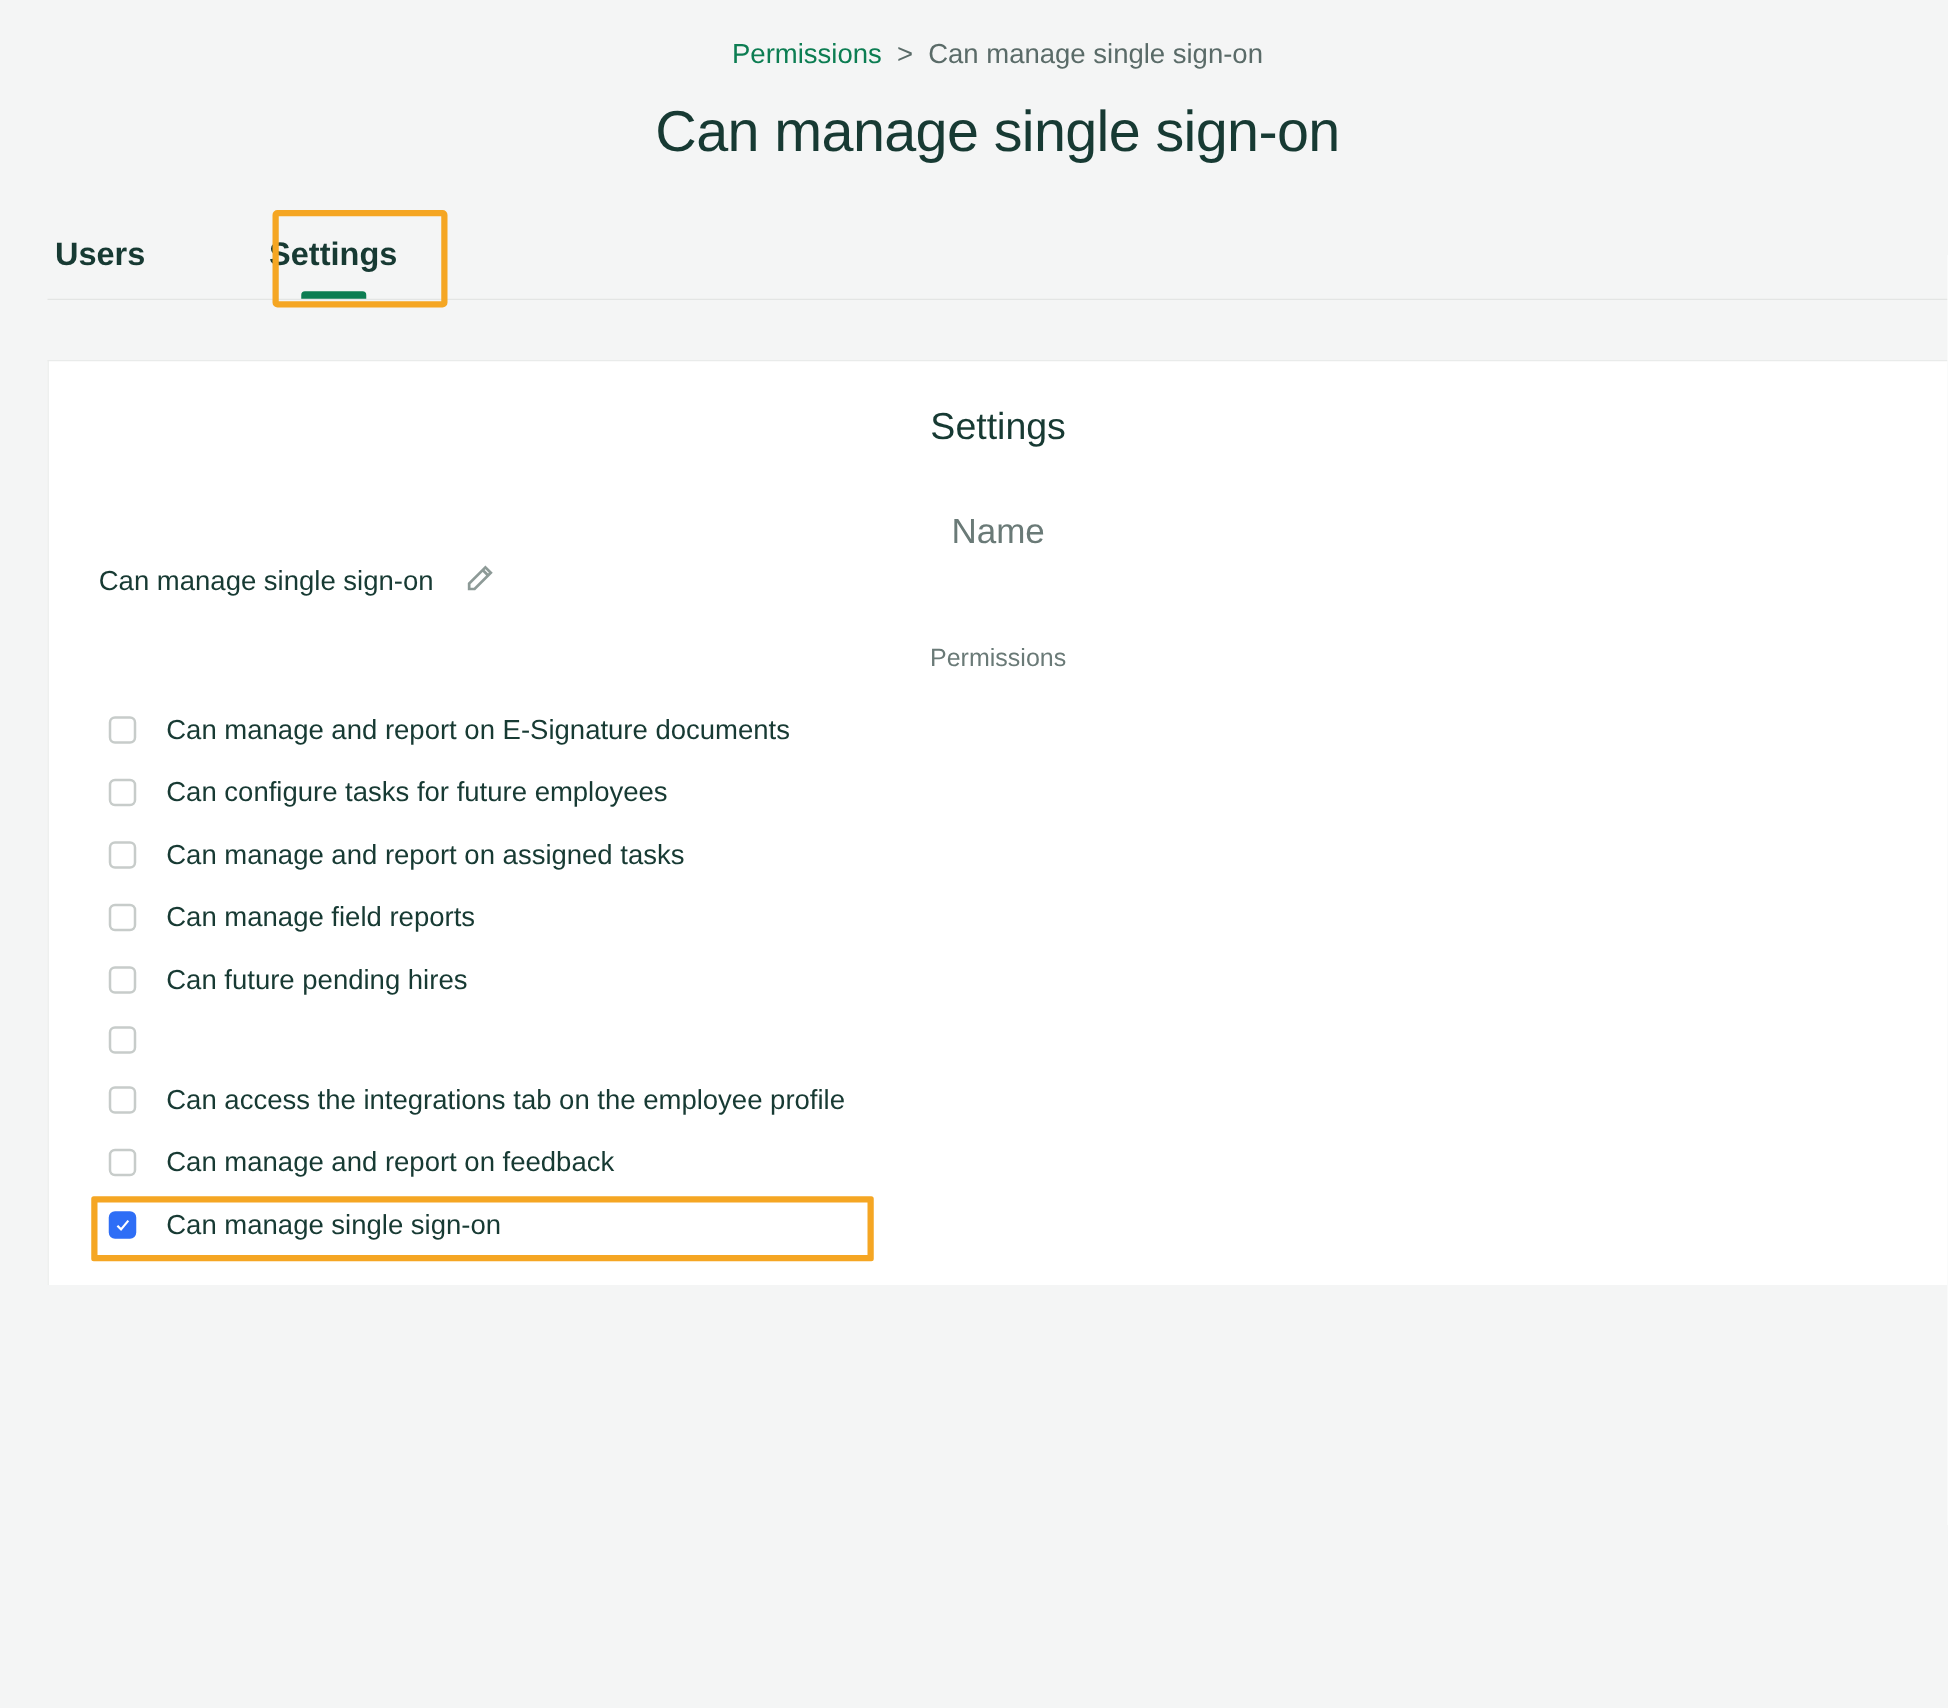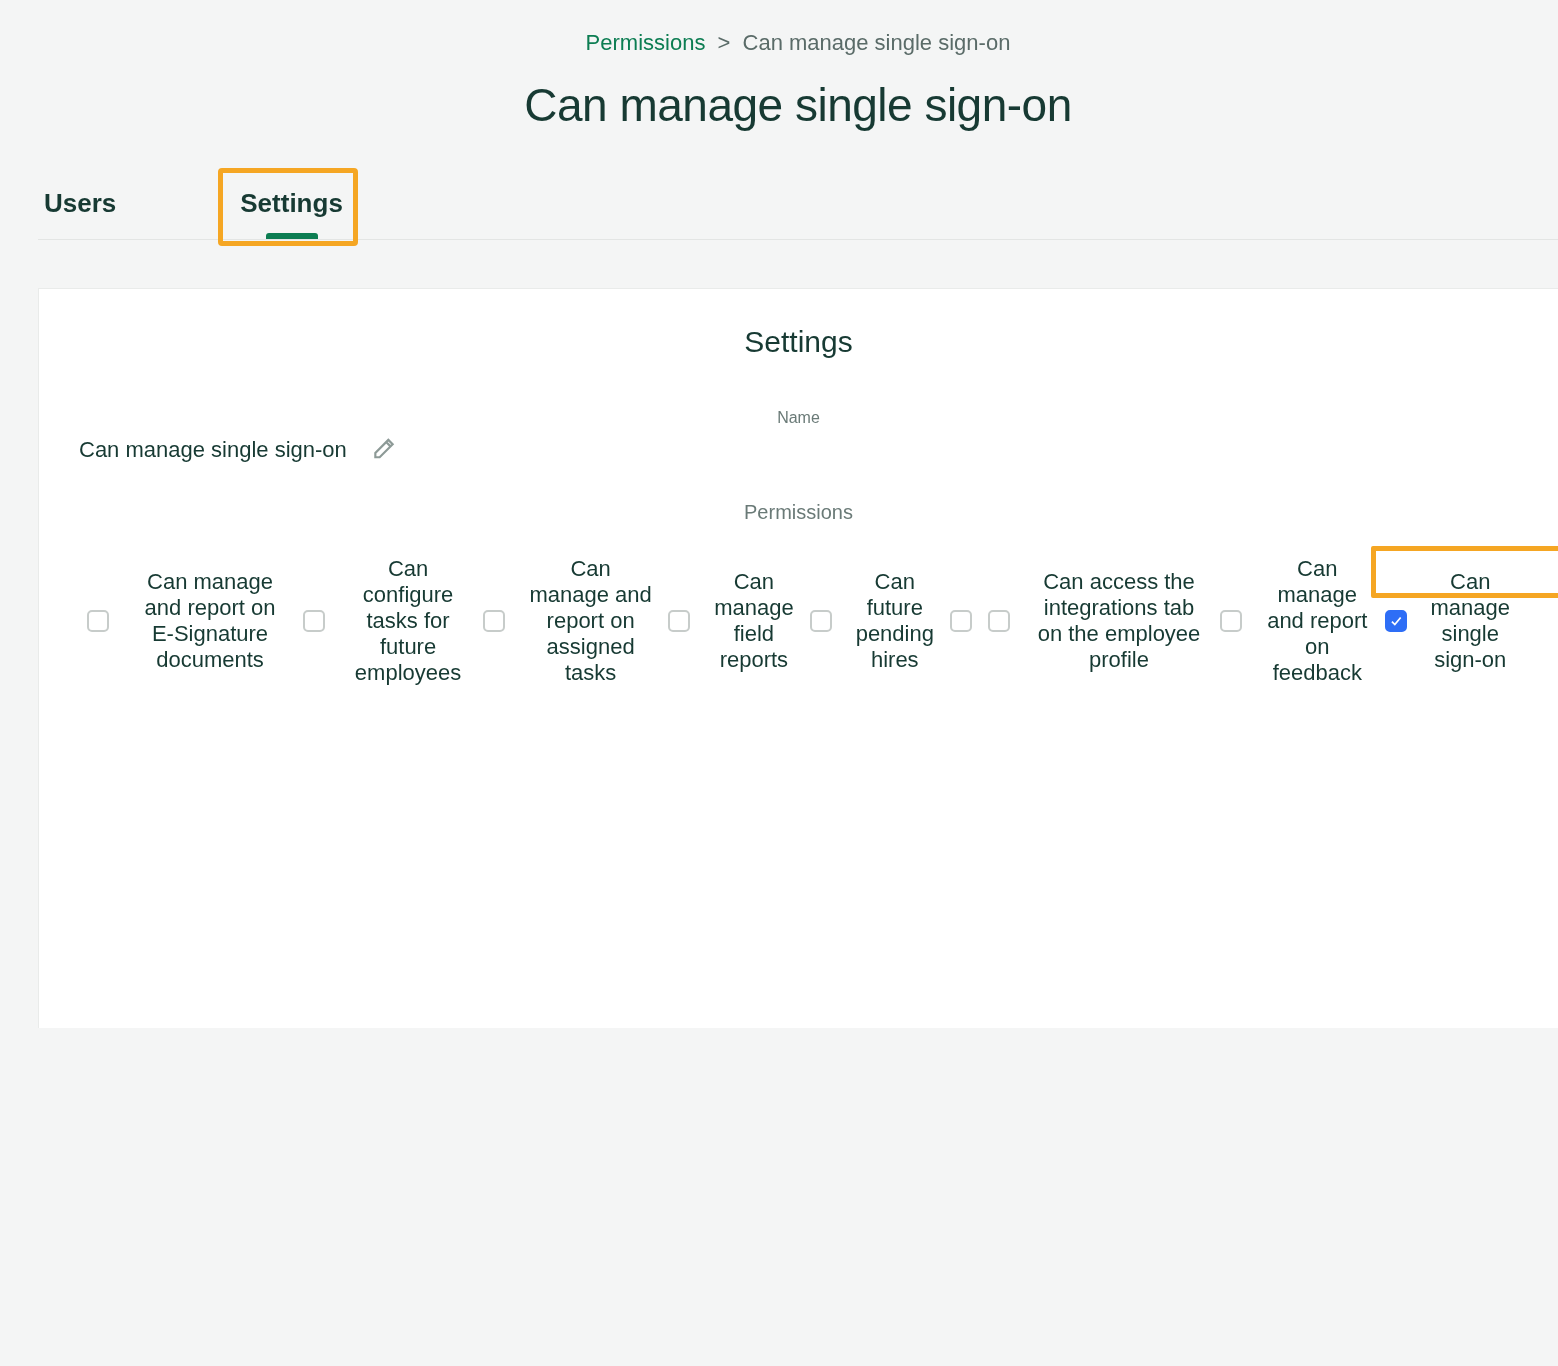--- a/index.html
+++ b/index.html
@@ -32,21 +32,21 @@
   }
   .page-title {
     font-size: 46px;
     font-weight: 500;
     letter-spacing: -0.5px;
     color: #173a33;
     margin: 0 0 50px 0;
   }
   .tabs {
     display: flex;
-    gap: 116px;
+    gap: 91px;
     border-bottom: 1px solid #e3e5e4;
     padding-left: 2px;
   }
   .tab {
     font-size: 26px;
     font-weight: 600;
     color: #173a33;
     padding: 6px 4px 20px 4px;
     position: relative;
     cursor: pointer;
@@ -83,21 +83,21 @@
     padding: 36px 40px 20px 40px;
     min-height: 740px;
   }
   .panel-title {
     font-size: 30px;
     font-weight: 500;
     color: #173a33;
     margin: 0 0 50px 0;
   }
   .field-label {
-    font-size: 16px;
+    font-size: 28px;
     color: #6a7a77;
     margin-bottom: 8px;
   }
   .name-row {
     display: flex;
     align-items: center;
     gap: 24px;
     margin-bottom: 36px;
   }
   .name-value {
@@ -111,21 +111,21 @@
     fill: none;
     stroke-width: 2;
   }
   .perm-header {
     font-size: 20px;
     color: #6a7a77;
     margin-bottom: 20px;
   }
   .perm-list {
     display: flex;
-    flex-direction: row;
+    flex-direction: column;
     gap: 0;
   }
   .perm-item {
     display: flex;
     align-items: center;
     gap: 24px;
     padding: 12px 8px;
     position: relative;
   }
   .checkbox {

